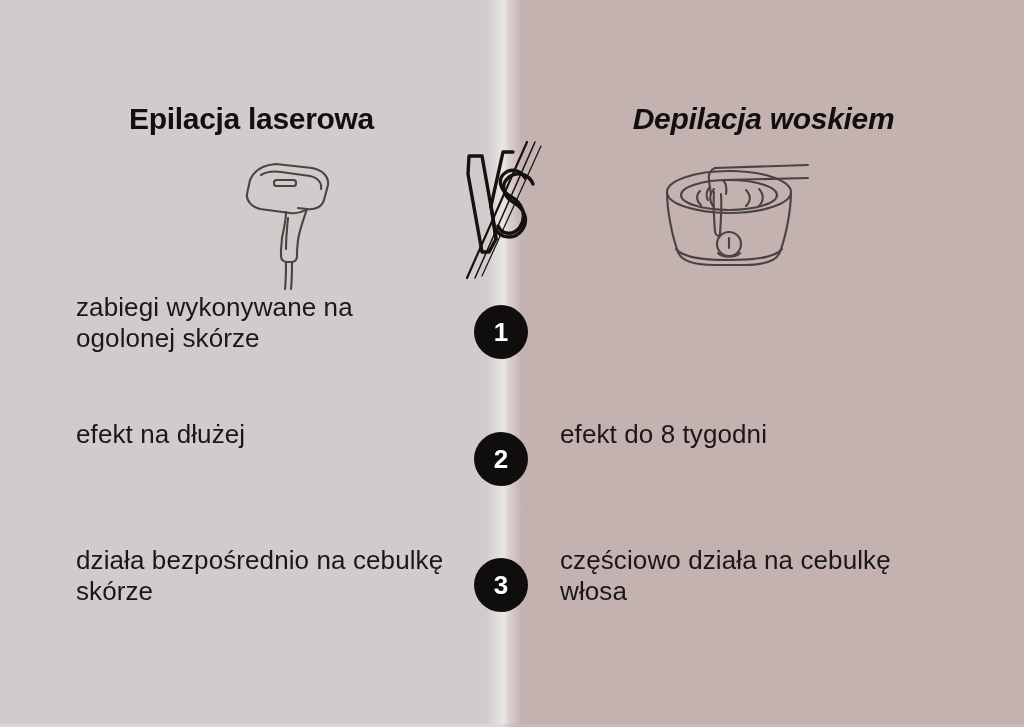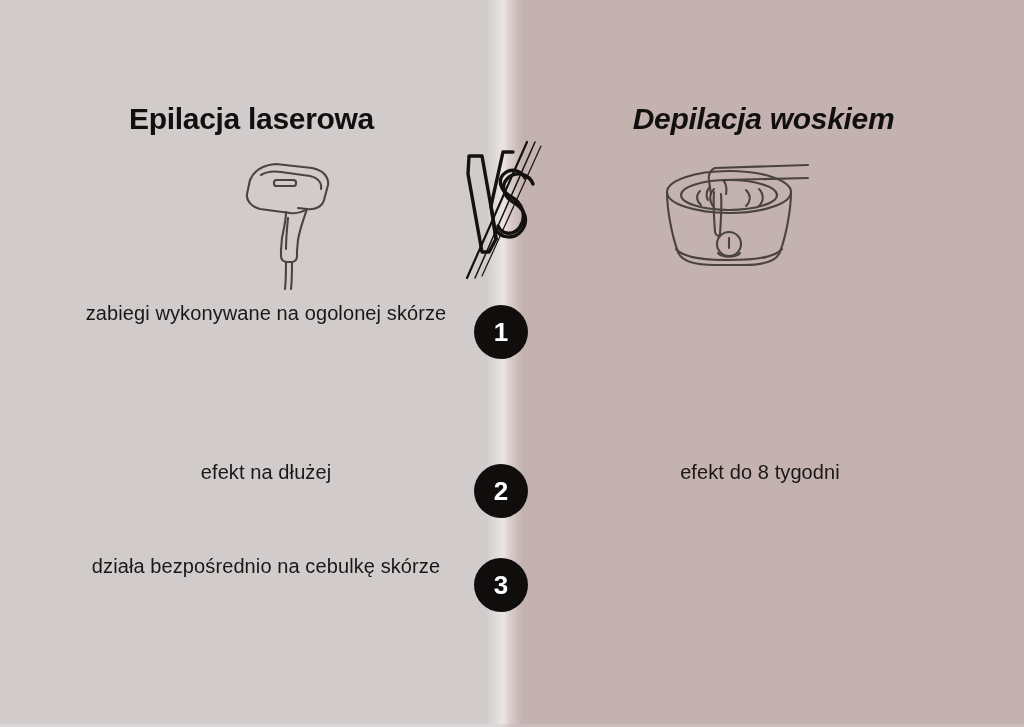--- a/index.html
+++ b/index.html
@@ -79,30 +79,30 @@
   .illus svg { display: block; }
 
   
   .row {
     position: absolute;
     left: 0;
     width: 1024px;
     height: 90px;
   }
   .row-1 { top: 288px; }
-  .row-2 { top: 415px; margin-top: 32px; }
+  .row-2 { top: 415px; }
   .row-3 { top: 541px; }
 
   .cell {
     position: absolute;
-    top: 10px;
-    font-size: 20px;
+    top: 4px;
+    font-size: 26px;
     line-height: 31px;
     color: #1b1717;
-    text-align: center;
+    text-align: left;
     letter-spacing: 0.1px;
   }
   .cell-left  { left: 76px;  width: 380px; }
   .cell-right { left: 560px; width: 400px; }
 
   .badge {
     position: absolute;
     left: 474px;
     top: 17px;
     width: 54px;
@@ -215,15 +215,16 @@
 
   <div class="row row-2">
     <div class="cell cell-left">efekt na dłużej</div>
     <div class="badge">2</div>
     <div class="cell cell-right">efekt do 8 tygodni</div>
   </div>
 
   <div class="row row-3">
     <div class="cell cell-left">działa bezpośrednio na cebulkę skórze</div>
     <div class="badge">3</div>
+    <div class="cell cell-right">częściowo działa na cebulkę włosa</div>
   </div>
 
 </div>
 
 </body></html>

